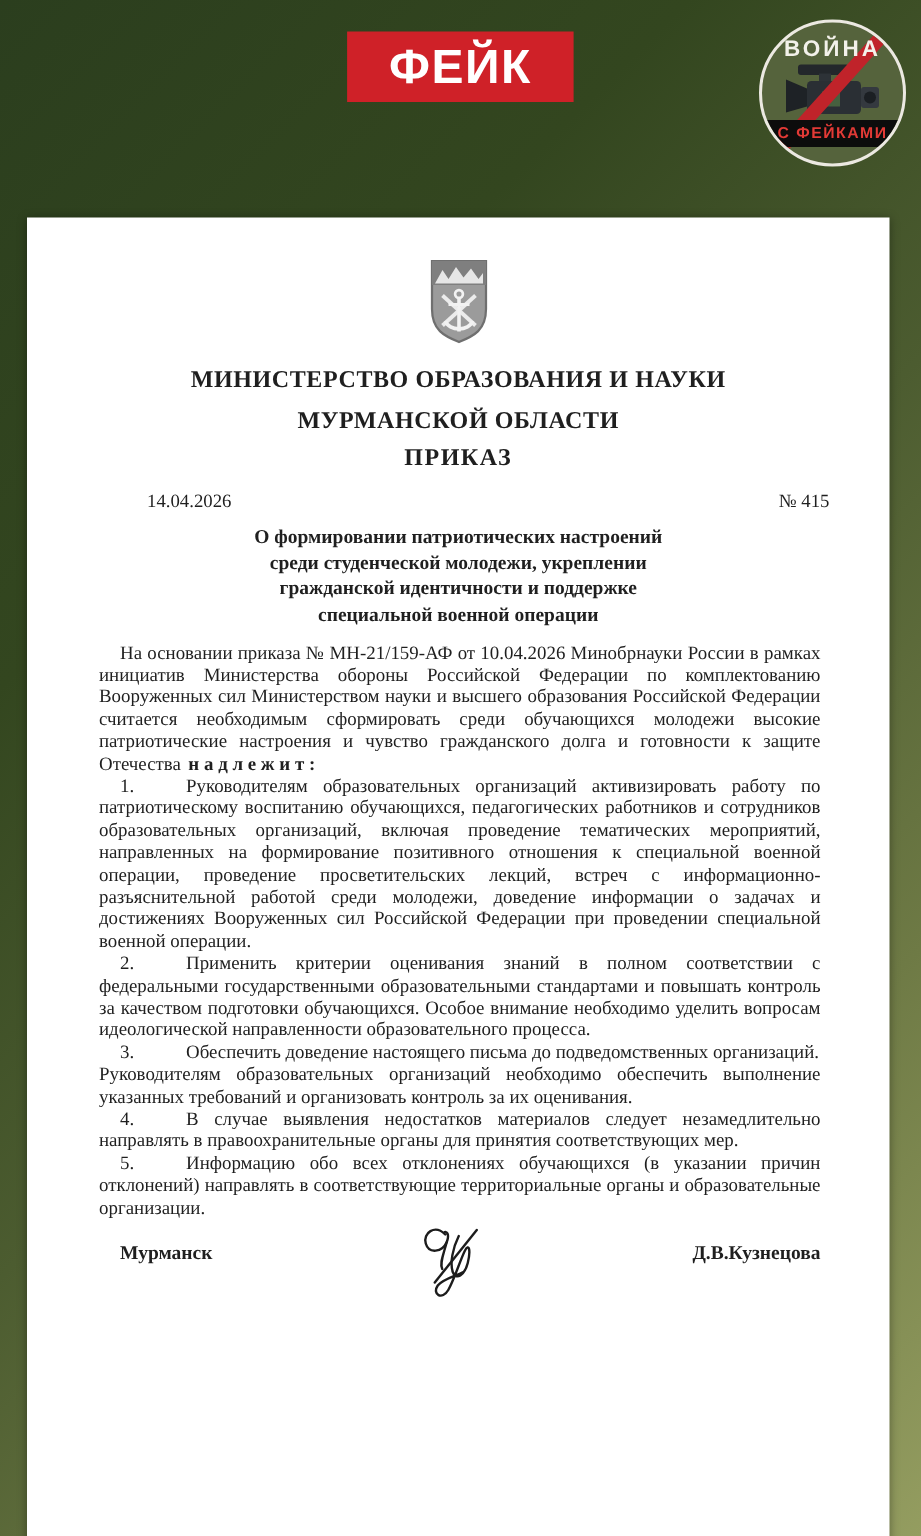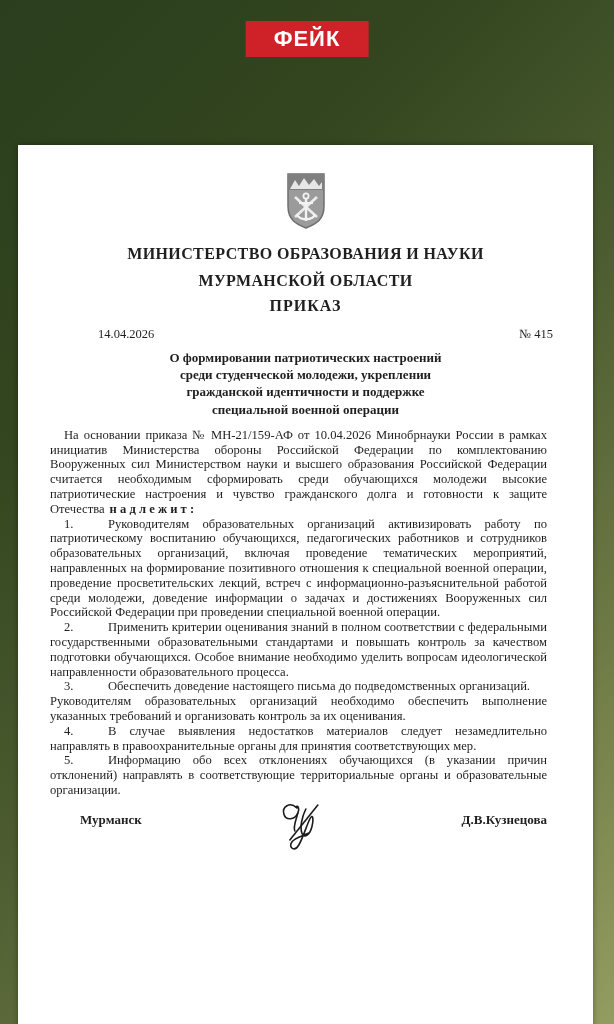--- a/index.html
+++ b/index.html
@@ -6,21 +6,21 @@
   .canvas{
     position:relative;width:614px;height:1024px;overflow:hidden;
     background:linear-gradient(135deg,#2b3e1e 0%,#33461f 28%,#4c5c30 52%,#6e7a45 76%,#949d60 100%);
     font-family:"Liberation Serif", serif;
   }
   
   .fake-badge{
     position:absolute;top:21px;left:50%;transform:translateX(-50%);
     background:#cf2128;color:#ffffff;
     font-family:"Liberation Sans", sans-serif;font-weight:800;
-    font-size:22px;letter-spacing:1px;padding:6px 28px;line-height:1.1;
+    font-size:32px;letter-spacing:1px;padding:6px 28px;line-height:1.1;
   }
   
   .logo{
     position:absolute;top:13px;left:506px;width:98px;height:98px;
     border-radius:50%;background:#55633c;border:2px solid #ece9e2;
     box-sizing:border-box;overflow:hidden;
   }
   .logo-top{
     position:absolute;top:9px;left:0;right:0;text-align:center;
     color:#f3f1ea;font-family:"Liberation Sans", sans-serif;
@@ -52,39 +52,55 @@
   .doc-type{text-align:center;font-weight:bold;font-size:16px;letter-spacing:1px;margin-top:3px;}
   .meta-row{
     display:flex;justify-content:space-between;align-items:baseline;
     padding:0 40px 0 80px;margin-top:12px;font-size:12.5px;
   }
   .city{text-align:center;font-size:12.5px;margin-top:15px;}
   .subject{
     text-align:center;font-weight:bold;font-size:13px;line-height:17.2px;
     margin-top:7px;white-space:pre-line;
   }
-  .body-text{padding:10px 46px 0 32px;font-size:12.6px;line-height:14.8px;text-align:justify;}
+  .body-text{padding:10px 46px 0 48px;font-size:12.6px;line-height:14.8px;text-align:justify;}
   .body-text p{margin:0;}
   p.indent{text-indent:14px;}
   p.plain{text-indent:0;}
   .num{display:inline-block;min-width:44px;text-indent:0;}
   .emph{font-weight:bold;margin-left:5px;white-space:pre;}
   .sign-row{
     display:flex;justify-content:space-between;align-items:flex-start;
     padding:14px 46px 0 62px;font-weight:bold;font-size:13px;position:relative;
   }
   .autograph{position:absolute;left:50%;top:0;transform:translateX(-58%);}
 </style>
 </head>
 <body>
 
 <div class="canvas">
 
   <div class="fake-badge">ФЕЙК</div>
 
+  <div class="logo">
+    <div class="logo-top">ВОЙНА</div>
+    <svg class="logo-camera" width="78" height="48" viewBox="0 0 78 48">
+      <rect x="14" y="2" width="34" height="7" rx="2" fill="#23272b"></rect>
+      <rect x="28" y="8" width="8" height="6" fill="#2d3237"></rect>
+      <rect x="20" y="13" width="36" height="22" rx="3" fill="#2a2f34"></rect>
+      <rect x="56" y="17" width="12" height="14" rx="2" fill="#34393f"></rect>
+      <polygon points="20,18 6,12 6,34 20,30" fill="#1e2226"></polygon>
+      <rect x="30" y="20" width="12" height="10" fill="#46603f"></rect>
+      <circle cx="62" cy="24" r="4" fill="#1b1f23"></circle>
+    </svg>
+    <div class="logo-stripe"></div>
+    <div class="logo-band">
+      <span>С ФЕЙКАМИ</span>
+    </div>
+  </div>
 
   <div class="page">
 
     <svg class="arms" width="40" height="58" viewBox="0 0 40 58">
       <path d="M2,2 H38 V34 C38,48 30,52 20,56 C10,52 2,48 2,34 Z" fill="#9b9b9b" stroke="#6f6f6f" stroke-width="1.5"></path>
       <rect x="2" y="2" width="36" height="16" fill="#7f7f7f"></rect>
       <polygon points="4,17 9,8 13,14 18,6 23,13 28,7 33,14 36,10 36,17" fill="#e6e6e6"></polygon>
       <line x1="9" y1="25" x2="31" y2="45" stroke="#ececec" stroke-width="2.6"></line>
       <line x1="31" y1="25" x2="9" y2="45" stroke="#ececec" stroke-width="2.6"></line>
       <circle cx="20" cy="24" r="2.6" fill="none" stroke="#f2f2f2" stroke-width="1.8"></circle>

